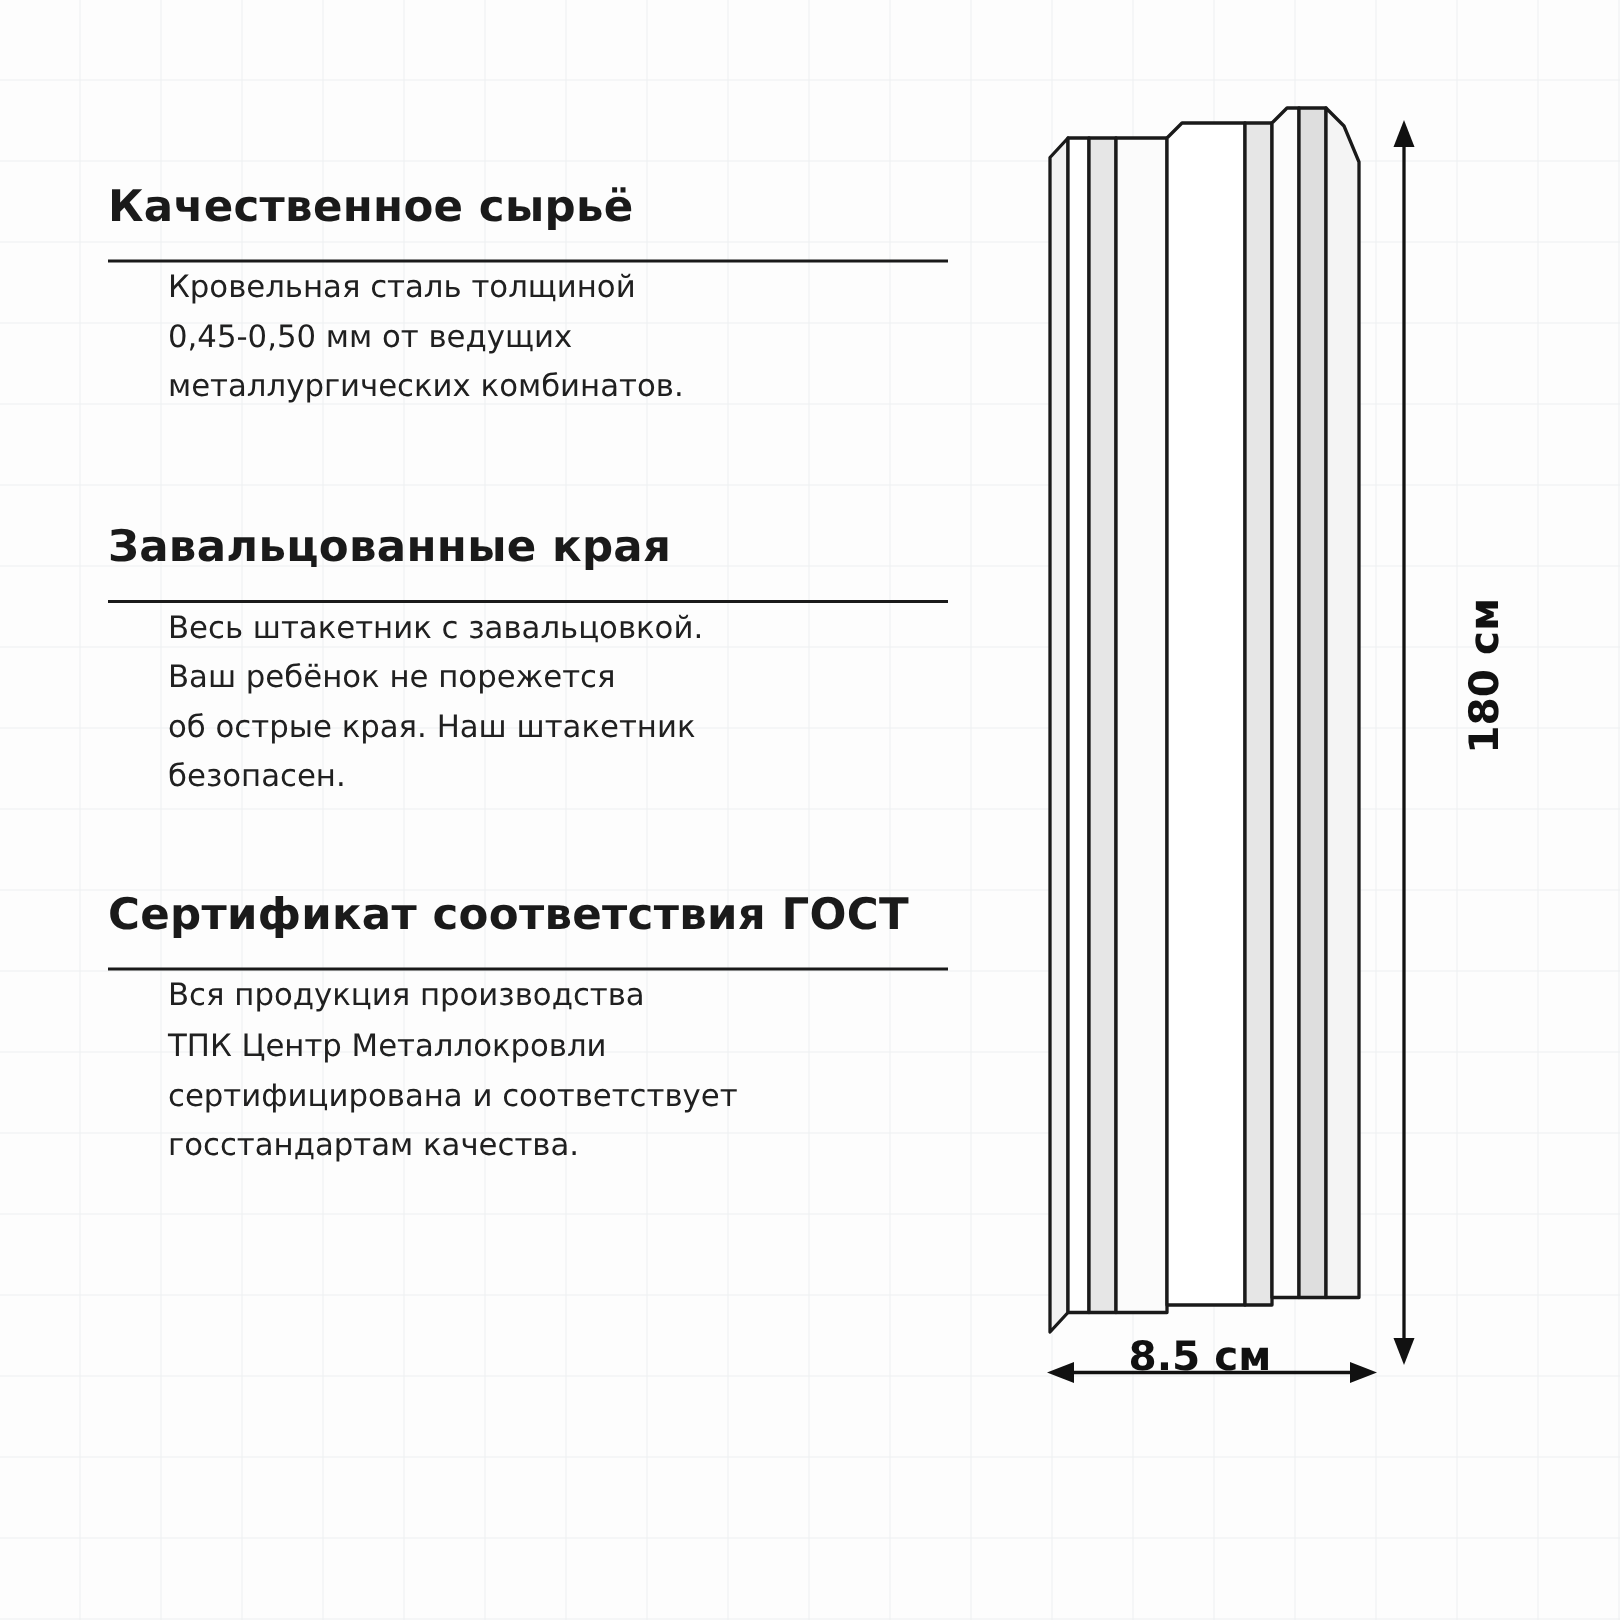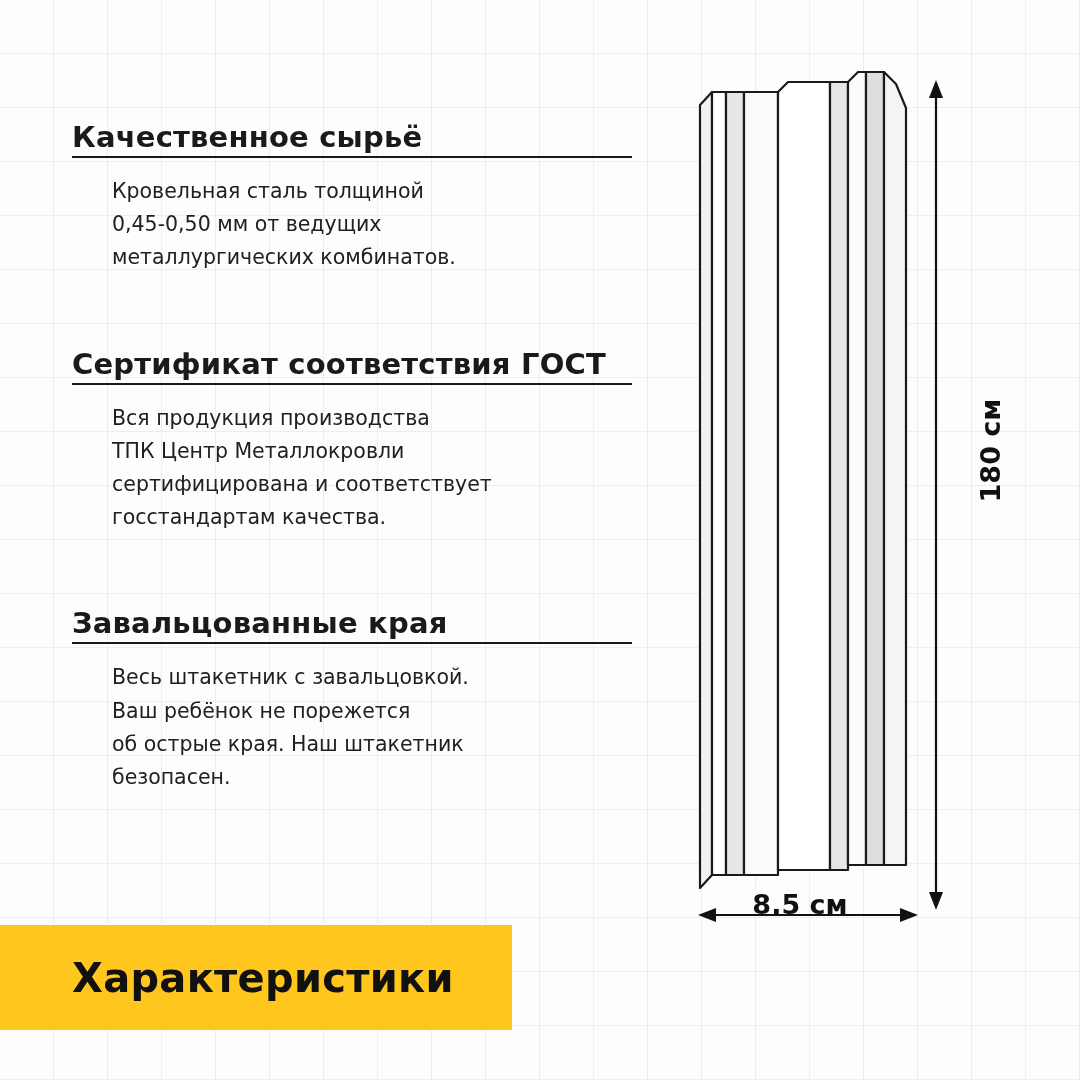--- a/index.html
+++ b/index.html
@@ -38,27 +38,26 @@
   .feature {
     margin-bottom: 58px;
   }
   .feature:last-child { margin-bottom: 0; }
 
   .feature-title {
     font-size: 29px;
     font-weight: 700;
     color: #1a1a1a;
     letter-spacing: 0.2px;
-    padding-bottom: 2px;
+    padding-bottom: 19px;
     border-bottom: 2px solid #1a1a1a;
     white-space: nowrap;
   }
 
   .feature-body {
-    margin-top: 17px;
     padding-left: 40px;
     font-size: 20.5px;
     line-height: 1.62;
     color: #202020;
     white-space: pre-line;
   }
 
   
   .feature.f1 { margin-bottom: 72px; }
   .feature.f2 { margin-bottom: 72px; }
@@ -125,41 +124,38 @@
 
   <div class="features">
 
     <div class="feature f1">
       <div class="feature-title">Качественное сырьё</div>
       <div class="feature-body">Кровельная сталь толщиной
 0,45-0,50 мм от ведущих
 металлургических комбинатов.</div>
     </div>
 
+    <div class="feature f3">
+      <div class="feature-title">Завальцованные края</div>
+      <div class="feature-body">Весь штакетник с завальцовкой.
+Ваш ребёнок не порежется
+об острые края. Наш штакетник
+безопасен.</div>
+    </div>
+
     <div class="feature f2">
       <div class="feature-title">Сертификат соответствия ГОСТ</div>
       <div class="feature-body">Вся продукция производства
 ТПК Центр Металлокровли
 сертифицирована и соответствует
 госстандартам качества.</div>
     </div>
 
-    <div class="feature f3">
-      <div class="feature-title">Завальцованные края</div>
-      <div class="feature-body">Весь штакетник с завальцовкой.
-Ваш ребёнок не порежется
-об острые края. Наш штакетник
-безопасен.</div>
-    </div>
-
   </div>
 
-  <div class="banner">
-    <div class="banner-label">Характеристики</div>
-  </div>
 
   <div class="product">
     <svg width="290" height="870" viewBox="0 0 290 870" xmlns="http://www.w3.org/2000/svg">
       <g stroke="#1a1a1a" stroke-width="2.2" stroke-linejoin="round" fill="none">
 
         <path d="M 40 45 L 52 32 L 52 815 L 40 828 Z" fill="#f2f2f2"></path>
 
         <path d="M 52 32 L 66 32 L 66 815 L 52 815 Z" fill="#ffffff"></path>
 
         <path d="M 66 32 L 84 32 L 84 815 L 66 815 Z" fill="#e6e6e6"></path>

